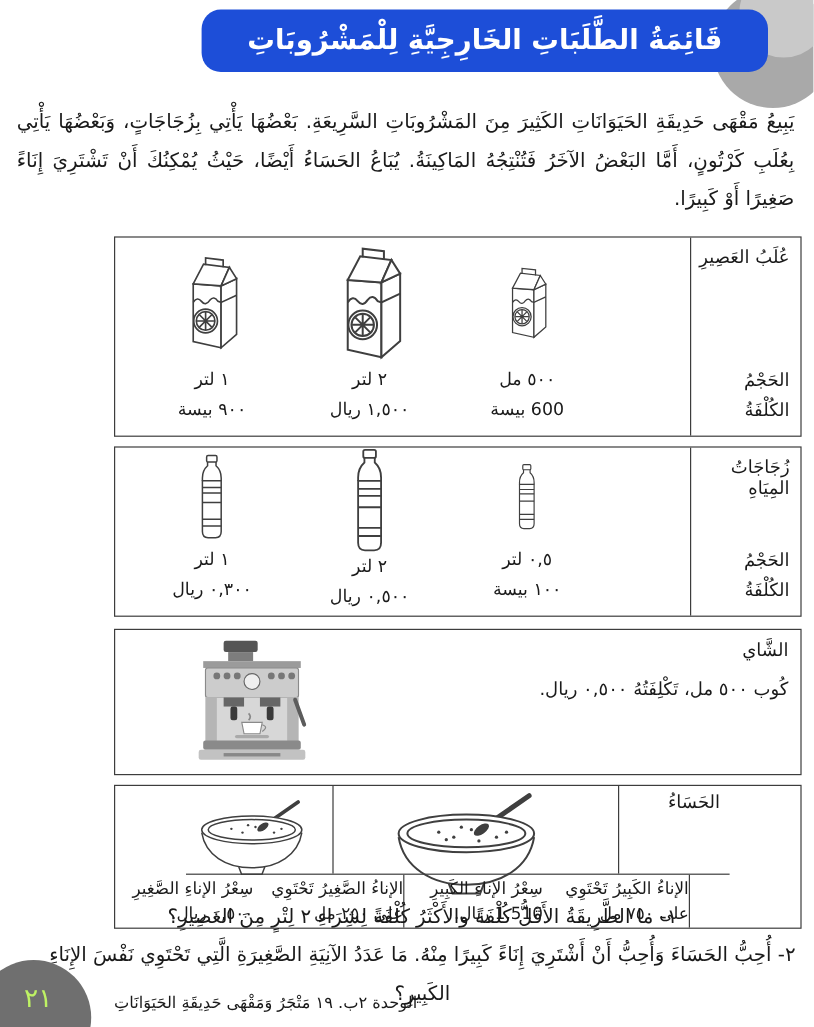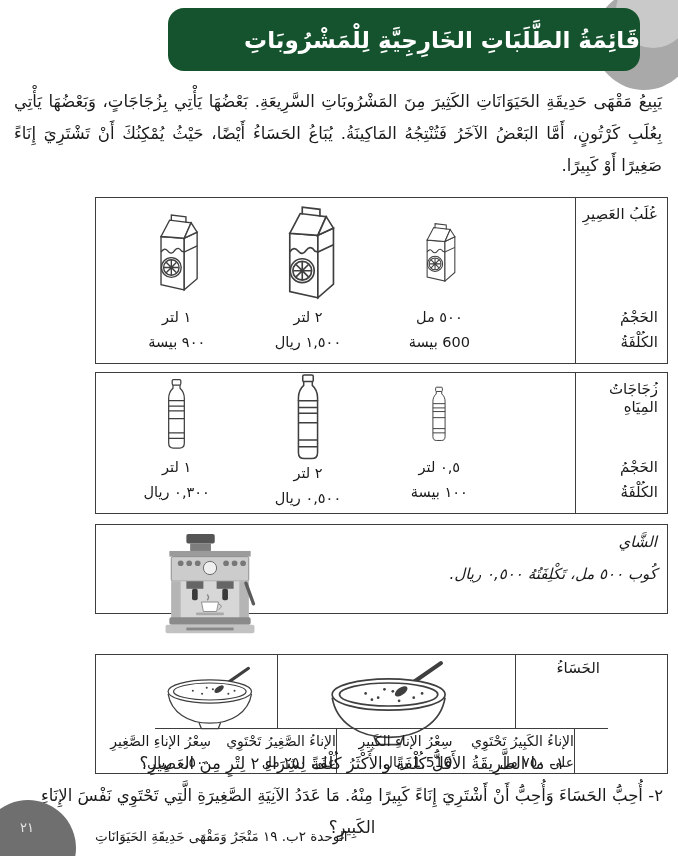--- a/index.html
+++ b/index.html
@@ -11,37 +11,37 @@
     overflow:hidden;
     direction:rtl;
     font-family:"DejaVu Sans", sans-serif;
     color:#1a1a1a;
   }
   
   .decor-circle { position:absolute; border-radius:50%; }
   .circle-dark  { width:100px; height:100px; right:-16px; top:-10px; background:#a9a9a9; z-index:1; }
   .circle-light { width:74px;  height:74px;  right:-12px; top:-26px; background:#c9c9c9; z-index:2; }
   .banner {
-    position:absolute; top:8px; right:38px; width:472px; height:63px;
-    background:#14532d; border-radius:16px; z-index:3;
-    display:flex; align-items:center; justify-content:flex-start;
+    position:absolute; top:8px; right:38px; width:472px; height:52px;
+    background:#1d4ed8; border-radius:16px; z-index:3;
+    display:flex; align-items:center; justify-content:center;
   }
   .banner .title {
     color:#ffffff; font-weight:bold; font-size:23px; letter-spacing:0; white-space:nowrap;
   }
   
   .intro {
     position:absolute; top:86px; right:16px; left:14px;
     font-size:16.5px; line-height:1.95; text-align:justify;
   }
   
   .box { position:absolute; right:10px; left:95px; border:1.6px solid #3d3d3d; background:#fff;margin-top:34px; }
   .t1 { top:163px; height:167px; display:flex; }
   .t2 { top:338px; height:142px; display:flex;justify-content:space-between; }
-  .t3 { top:490px; height:90px;font-style:italic; }
+  .t3 { top:490px; height:122px; }
   .t4 { top:620px; height:120px; display:flex; flex-direction:column;align-items:center; }
 
   .pt-label-col {
     width:92px; border-left:1.3px solid #3d3d3d;
     display:flex; flex-direction:column; justify-content:space-between;
     padding:7px 9px 8px 4px; font-size:15px;
   }
   .pt-row-label { line-height:25px; }
   .pt-content { flex:1; display:flex; padding-right:70px; padding-left:15px; }
   .pt-item { flex:1; display:flex; flex-direction:column; align-items:center; padding-bottom:8px; }
@@ -69,21 +69,21 @@
 
   
   .questions { position:absolute; top:748px; right:14px; left:40px; font-size:16.5px; line-height:1.95; text-align:center; }
 
   
   .footer-unit { position:absolute; left:95px; bottom:12px; font-size:13.5px; }
   .page-badge {
     position:absolute; left:-20px; top:800px; width:96px; height:96px;
     border-radius:50%; background:#6f6f6f; z-index:4;
   }
-  .page-num { position:absolute; left:40px; top:20px; color:#e5e5e5; font-size:13px; }
+  .page-num { position:absolute; left:40px; top:20px; color:#bef264; font-size:22px; }
 
   svg .ln { stroke:#3f3f3f; stroke-width:1.6; fill:none; }
   svg .fw { stroke:#3f3f3f; stroke-width:1.6; fill:#ffffff; }
 </style>
 </head>
 <body>
 
 <div class="page">
 
   <div class="decor-circle circle-dark"></div>

